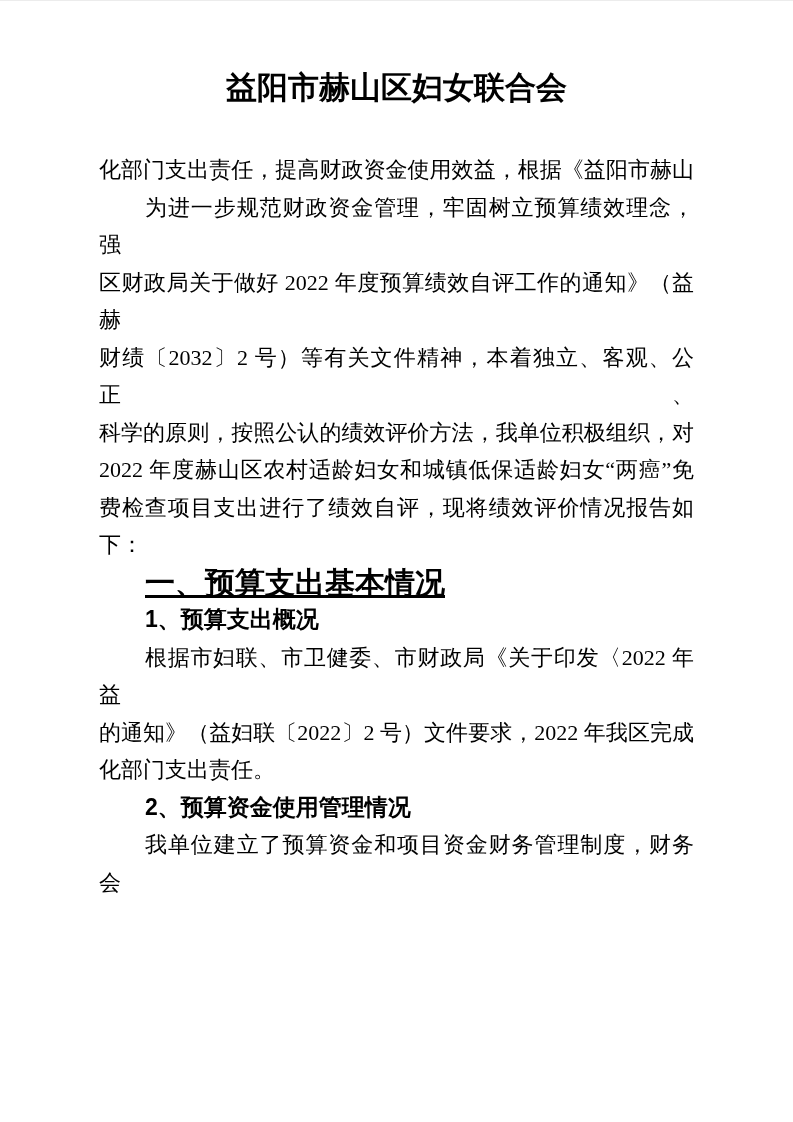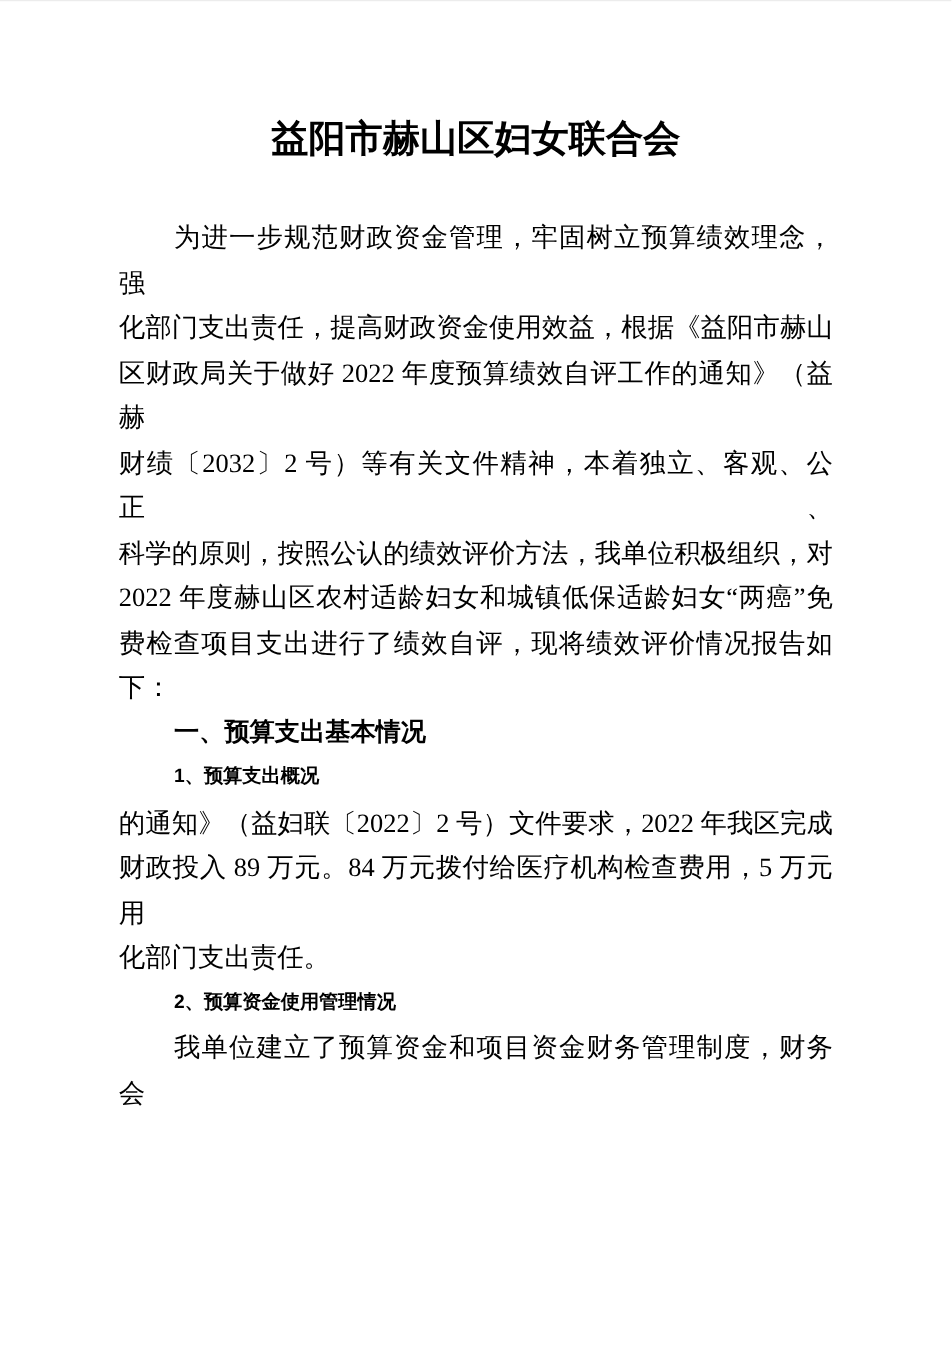--- a/index.html
+++ b/index.html
@@ -12,21 +12,21 @@
     width: 793px;
     height: 1122px;
     background: #ffffff;
     color: #000000;
     overflow: hidden;
     box-sizing: border-box;
     border-top: 1px solid #ececec;
     font-family: "Liberation Serif", "DejaVu Serif", serif;
   }
   .title-block {
-    padding-top: 96px;
+    padding-top: 68px;
     text-align: center;
     font-weight: 700;
     font-size: 31px;
     line-height: 37px;
     font-family: "Liberation Serif", "DejaVu Serif", serif;
   }
   .content {
     width: 595px;
     margin: 45px auto 0 auto;
     font-size: 22px;
@@ -40,57 +40,58 @@
   .line.first {
     text-indent: 46px;
   }
   .line.plain {
     text-align-last: left;
   }
   .heading {
     line-height: 37.5px;
     font-family: "Liberation Sans", "DejaVu Sans", sans-serif;
     font-weight: 700;
-    font-size: 16px;
+    font-size: 23px;
     text-indent: 46px;
     text-align: left;
     text-align-last: left;
   }
   .heading.level-1 {
-    font-size: 21px;
+    font-size: 30px;
+    text-decoration: underline;
   }
 </style>
 </head>
 <body>
 
 <div class="page">
 
   <div class="title-block">
     <div>益阳市赫山区妇女联合会</div>
   </div>
 
   <div class="content">
 
     <div>
+      <div class="line">化部门支出责任，提高财政资金使用效益，根据《益阳市赫山</div>
       <div class="line first">为进一步规范财政资金管理，牢固树立预算绩效理念，强</div>
-      <div class="line">化部门支出责任，提高财政资金使用效益，根据《益阳市赫山</div>
       <div class="line">区财政局关于做好 2022 年度预算绩效自评工作的通知》（益赫</div>
       <div class="line">财绩〔2032〕2 号）等有关文件精神，本着独立、客观、公正、</div>
       <div class="line">科学的原则，按照公认的绩效评价方法，我单位积极组织，对</div>
       <div class="line">2022 年度赫山区农村适龄妇女和城镇低保适龄妇女“两癌”免</div>
       <div class="line plain">费检查项目支出进行了绩效自评，现将绩效评价情况报告如下：</div>
     </div>
 
     <div class="heading level-1">一、预算支出基本情况</div>
 
     <div class="heading">1、预算支出概况</div>
 
     <div>
+      <div class="line first">根据市妇联、市卫健委、市财政局《关于印发〈2022 年益</div>
       <div class="line">的通知》（益妇联〔2022〕2 号）文件要求，2022 年我区完成</div>
-      <div class="line">财政投入 89 万元。84 万元拨付给医疗机构检查费用，5 万元用</div>
       <div class="line plain">化部门支出责任。</div>
     </div>
 
     <div class="heading">2、预算资金使用管理情况</div>
 
     <div>
       <div class="line first">我单位建立了预算资金和项目资金财务管理制度，财务会</div>
 
     </div>
 

